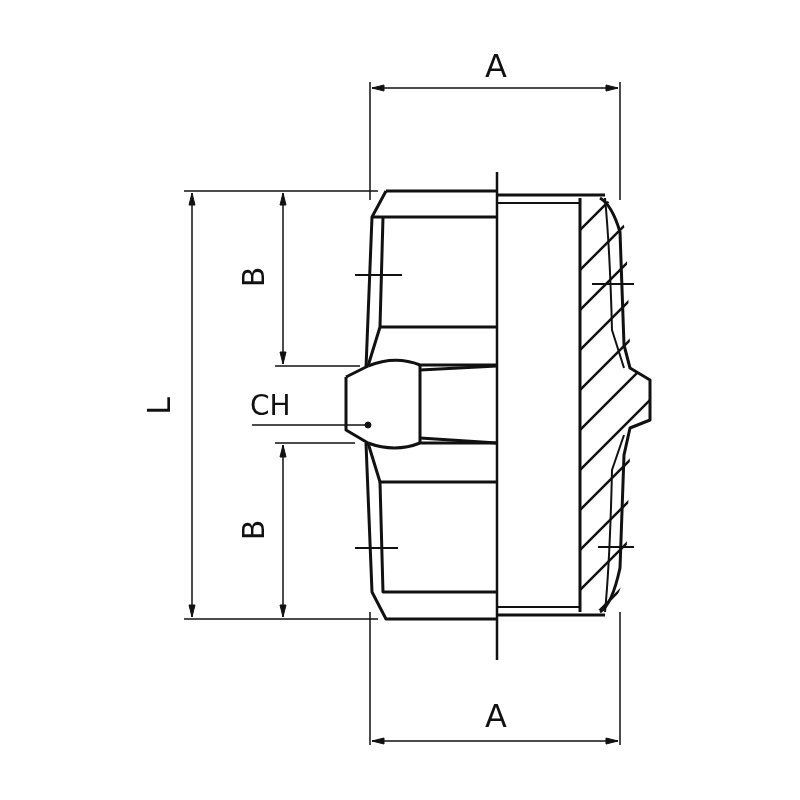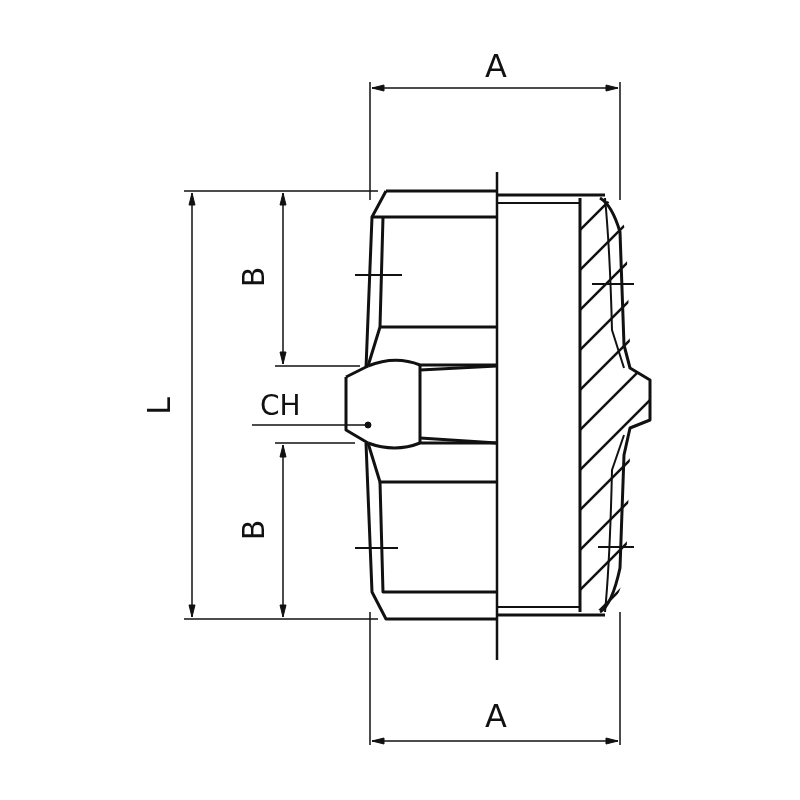--- a/index.html
+++ b/index.html
@@ -113,14 +113,14 @@
       <line x1="592" y1="284" x2="634" y2="284" stroke-width="2"></line>
       <line x1="598" y1="547" x2="634" y2="547" stroke-width="2"></line>
     </g>
   </svg>
 
   <div class="lbl-txt" style="left:485px; top:50px; font-size:32px;">A</div>
   <div class="lbl-txt" style="left:485px; top:700px; font-size:32px;">A</div>
   <div class="lbl-txt" style="left:150px; top:390px; font-size:32px; transform:rotate(-90deg); transform-origin:center;">L</div>
   <div class="lbl-txt" style="left:244px; top:262px; font-size:30px; transform:rotate(-90deg); transform-origin:center;">B</div>
   <div class="lbl-txt" style="left:244px; top:515px; font-size:30px; transform:rotate(-90deg); transform-origin:center;">B</div>
-  <div class="lbl-txt" style="left:260px; top:392px; font-size:28px;">CH</div>
+  <div class="lbl-txt" style="left:250px; top:392px; font-size:28px;">CH</div>
 </div>
 
 </body></html>

